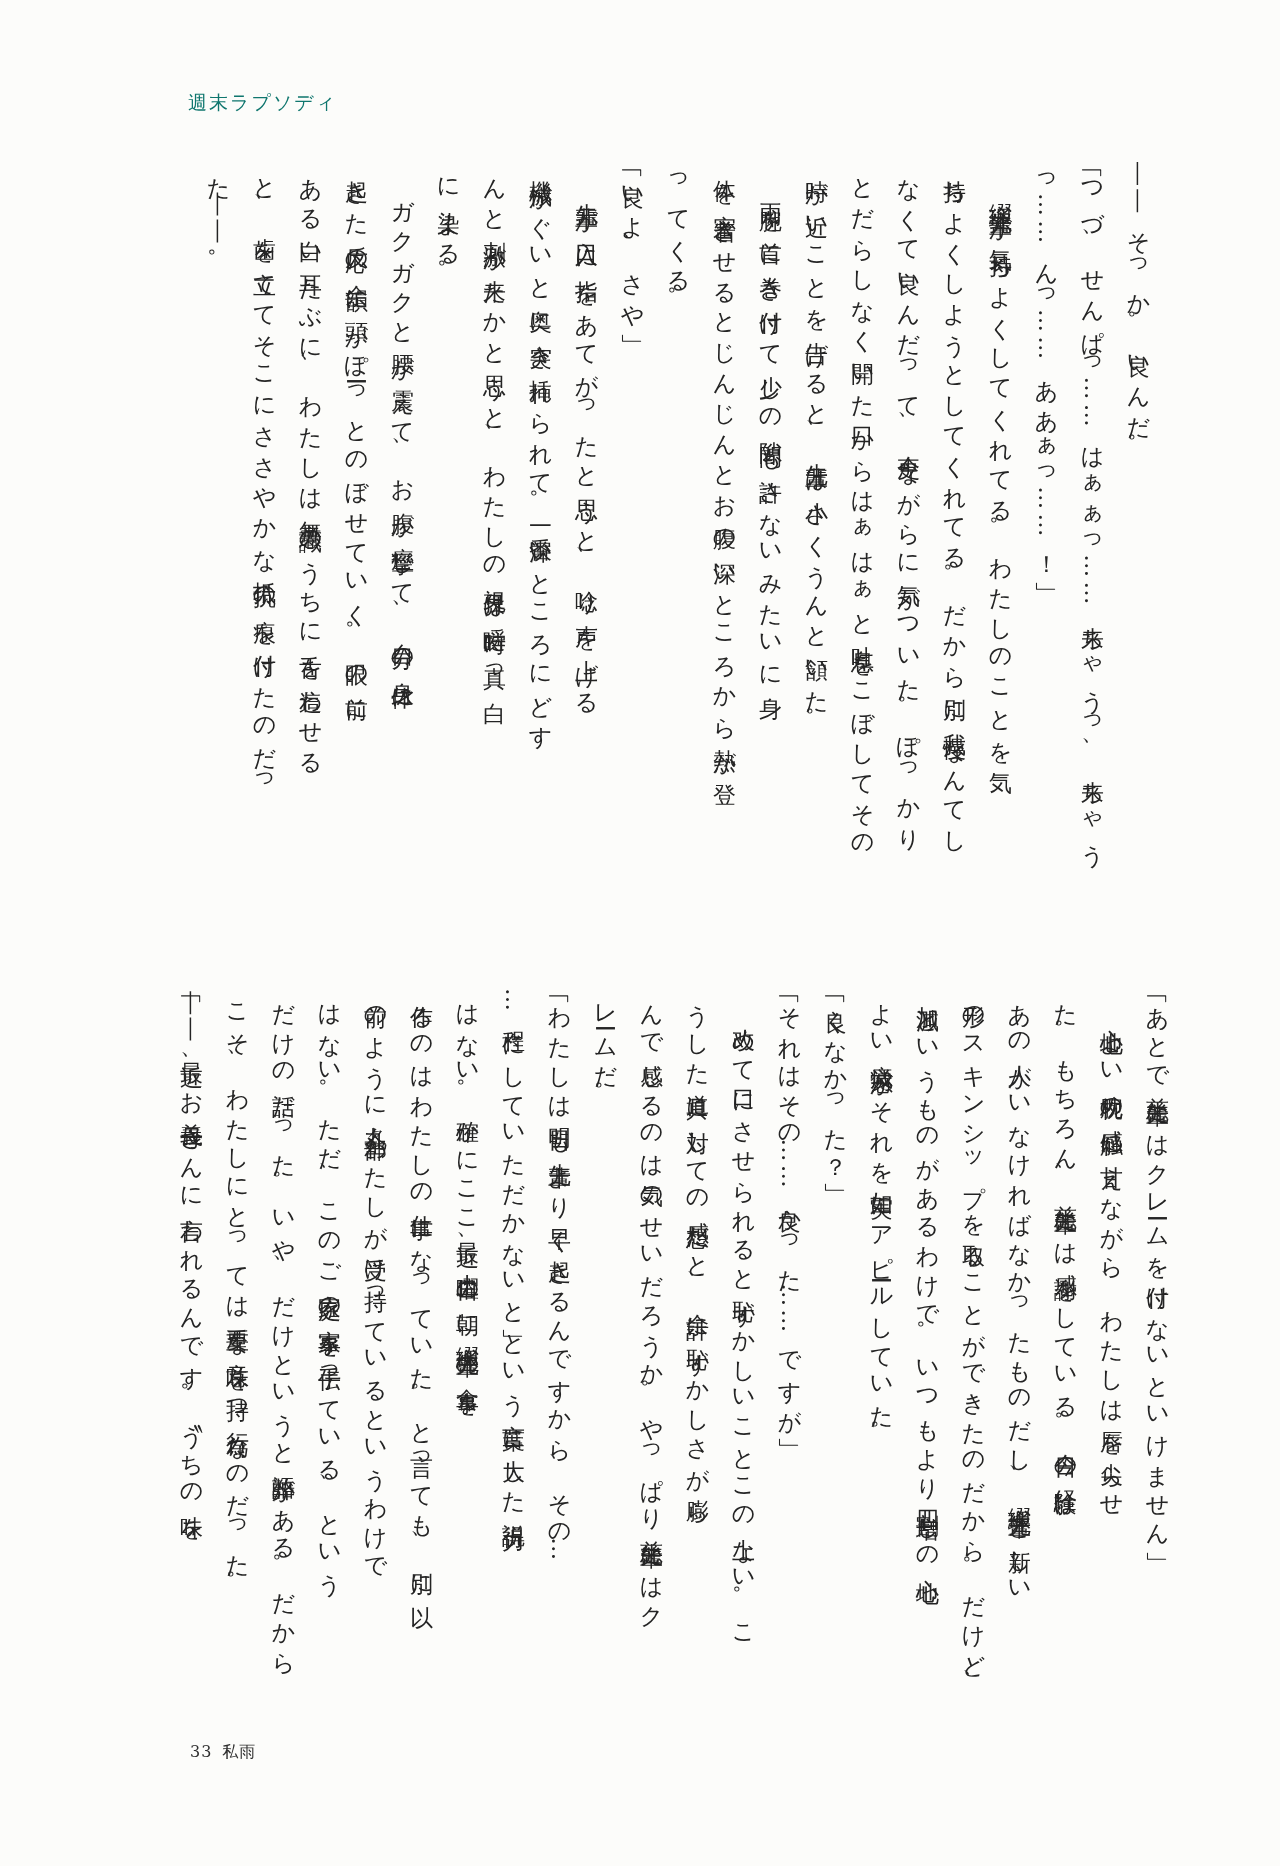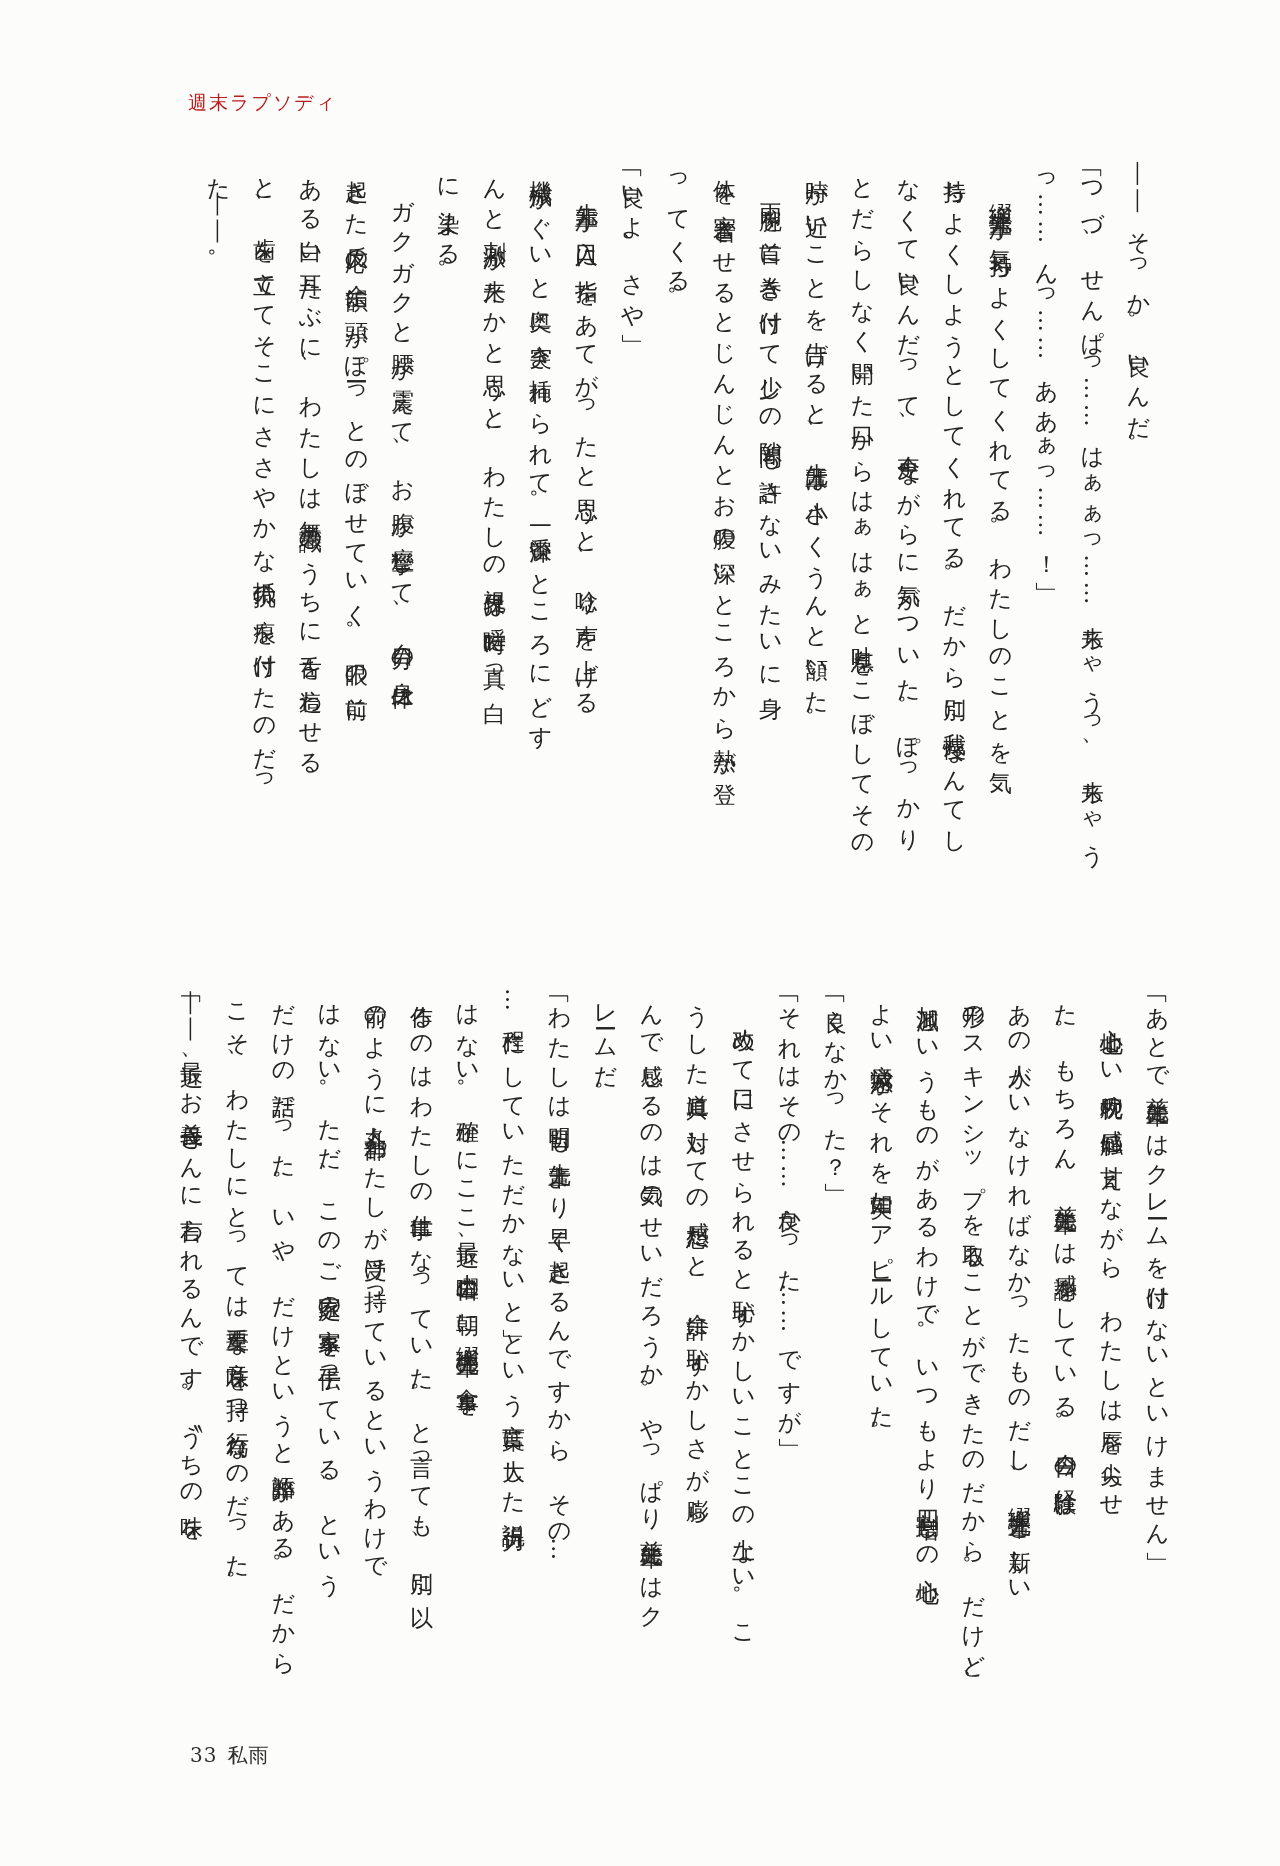--- a/index.html
+++ b/index.html
@@ -20,21 +20,21 @@
     color:var(--ink);
     overflow:hidden;
   }
   
   .running-header{
     position:absolute;
     left:188px;
     top:90px;
     font-size:19px;
     letter-spacing:2px;
-    color:#b91c1c;
+    color:#0f766e;
   }
   
   .vblock{
     position:absolute;
     writing-mode:vertical-rl;
     text-orientation:mixed;
     font-size:23px;
     color:var(--ink);
     line-height:46px;          
     white-space:nowrap;
@@ -56,21 +56,21 @@
     padding:0;
   }
   .vblock p.indent{
     text-indent:1em;           
   }
   
   .page-footer{
     position:absolute;
     left:190px;
     top:1742px;
-    font-size:20px;
+    font-size:16px;
     letter-spacing:1px;
     color:#2e2e2e;
   }
   .page-footer .num{margin-right:10px;}
 </style>
 </head>
 <body>
 
 <div class="page">
 

